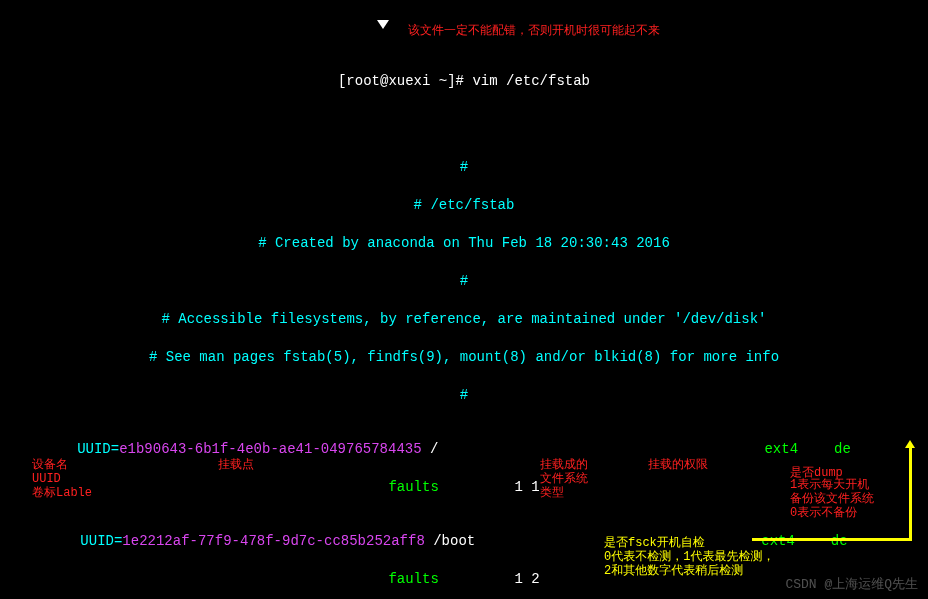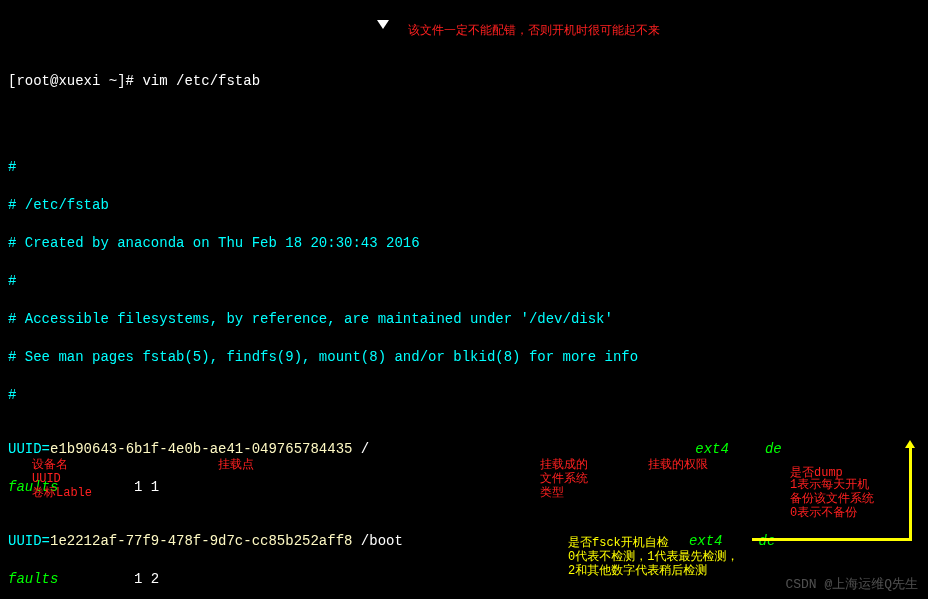--- a/index.html
+++ b/index.html
@@ -8,36 +8,37 @@
       font-family: 'Courier New', monospace;
       font-size: 14px;
       color: #fff;
       width: 928px;
       height: 599px;
       padding: 6px 8px;
       position: relative;
       overflow: hidden;
       white-space: pre;
     }
-    .line { line-height: 22px; }
+    .line { line-height: 22px; text-align: center; }
     .white { color: #fff; }
     .cyan { color: #00ffff; }
-    .magenta { color: #fef9c3; }
-    .green { color: #00ff00; font-style: italic; }
+    .magenta { color: #d946ef; }
+    .green { color: #00ff00; }
     .annot {
       position: absolute;
       color: #ff2020;
       font-size: 12px;
       line-height: 14px;
     }
     .annot-y {
       position: absolute;
       color: #ffff00;
       font-size: 12px;
       line-height: 14px;
+      margin-left: 36px;
     }
     .watermark {
       position: absolute;
       bottom: 6px;
       right: 10px;
       color: rgba(200,200,200,0.4);
       font-size: 13px;
       text-align: right;
     }
     .arrow-up {

